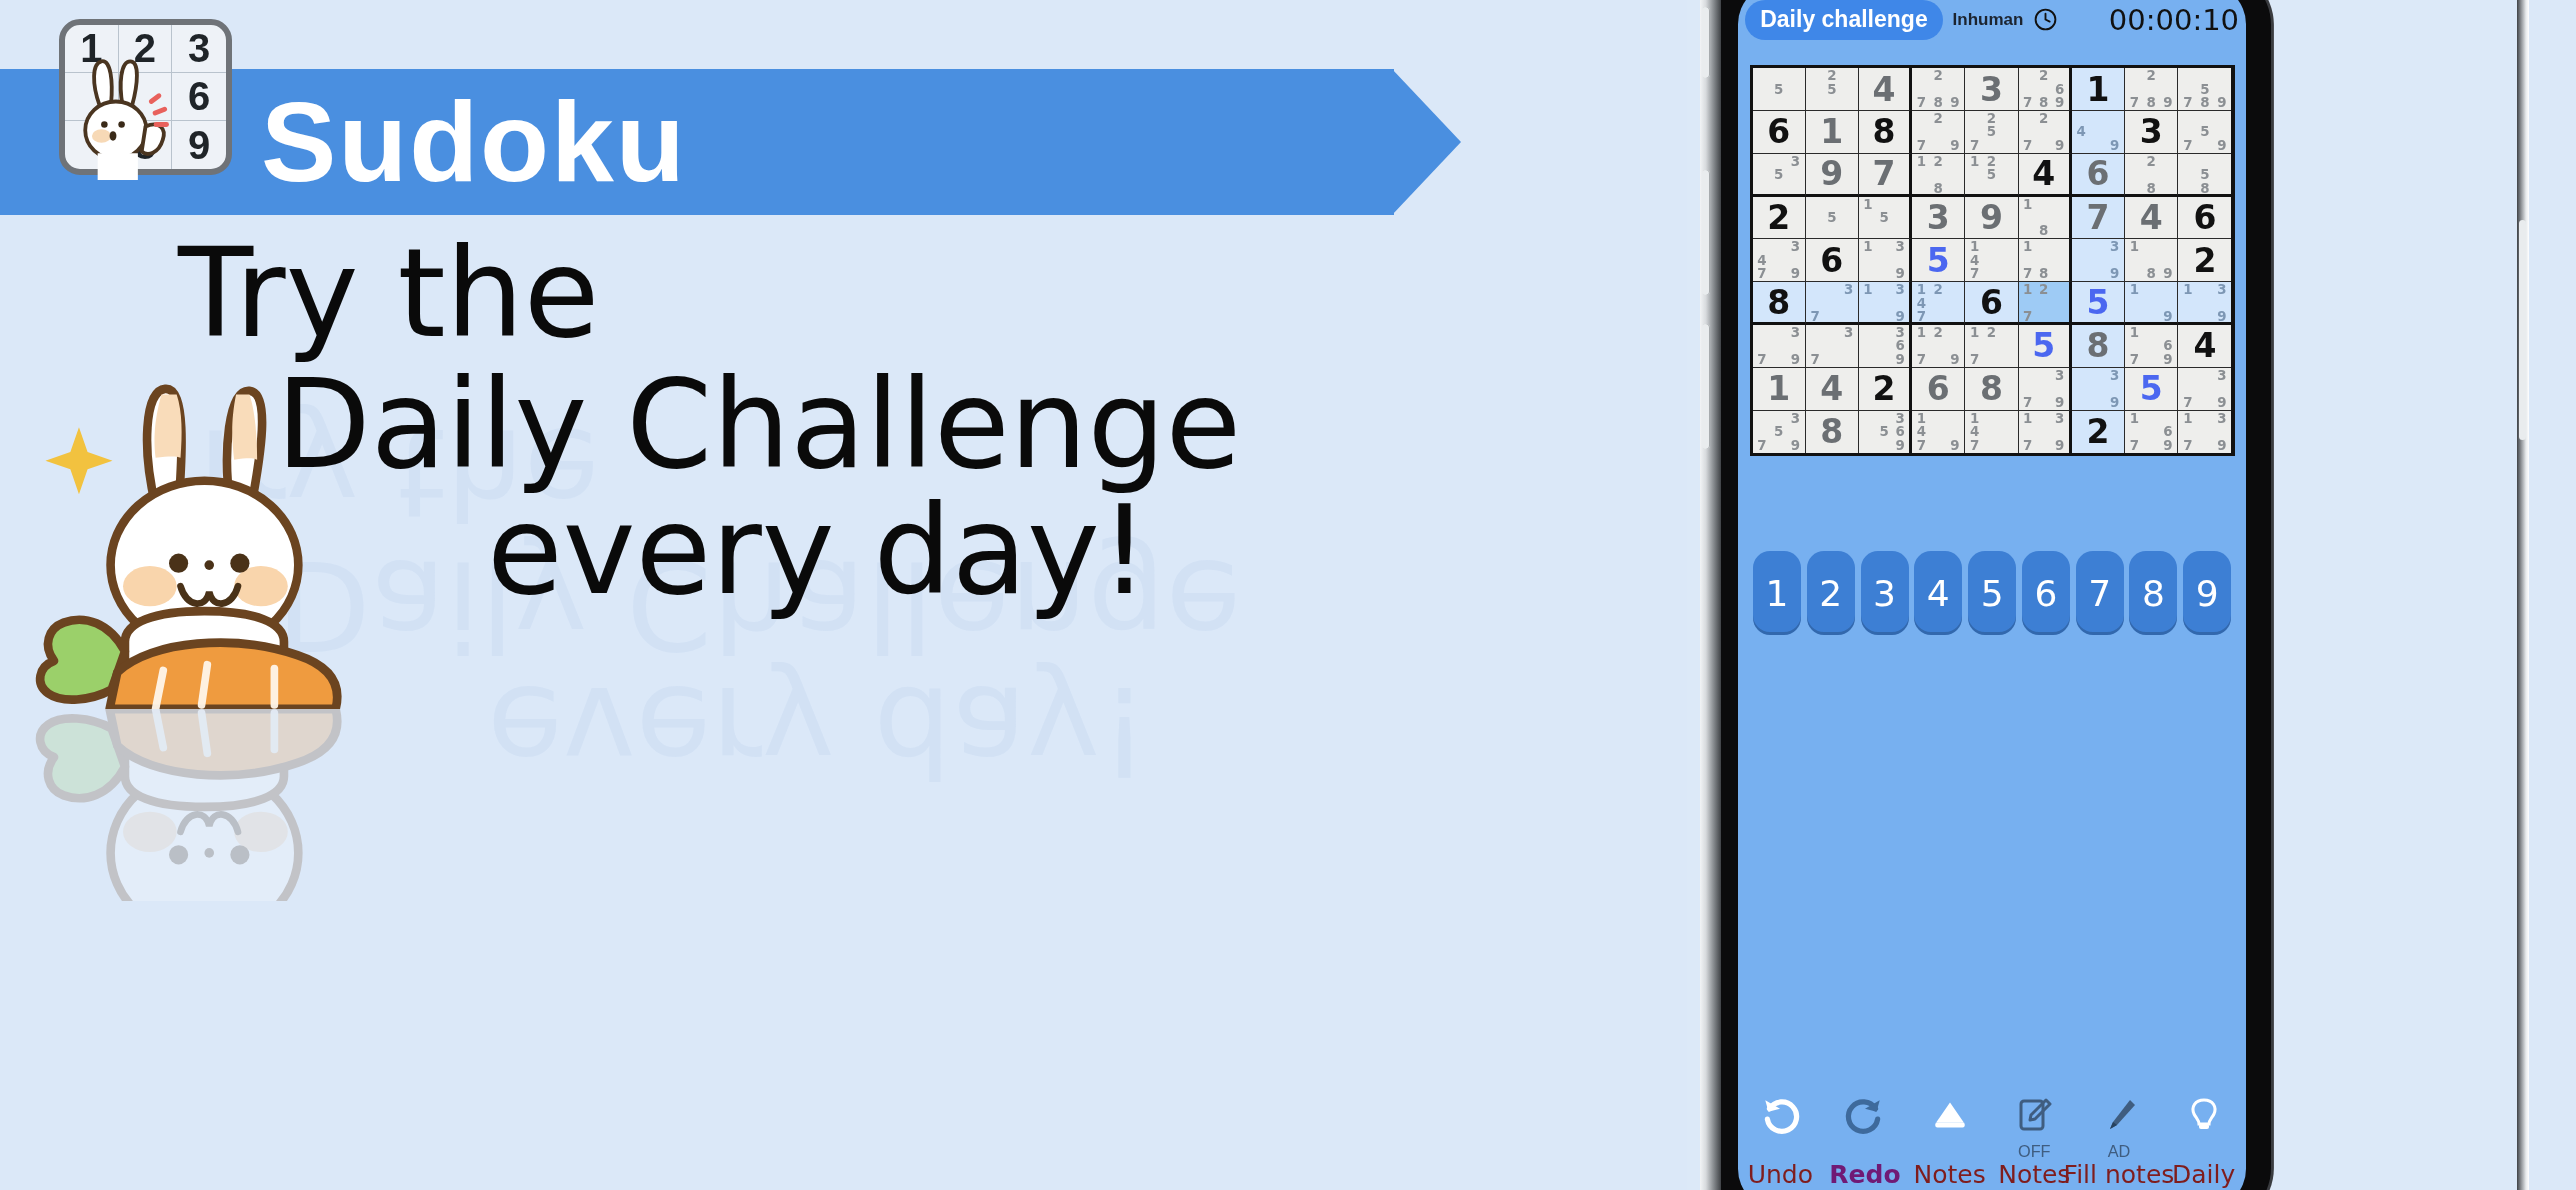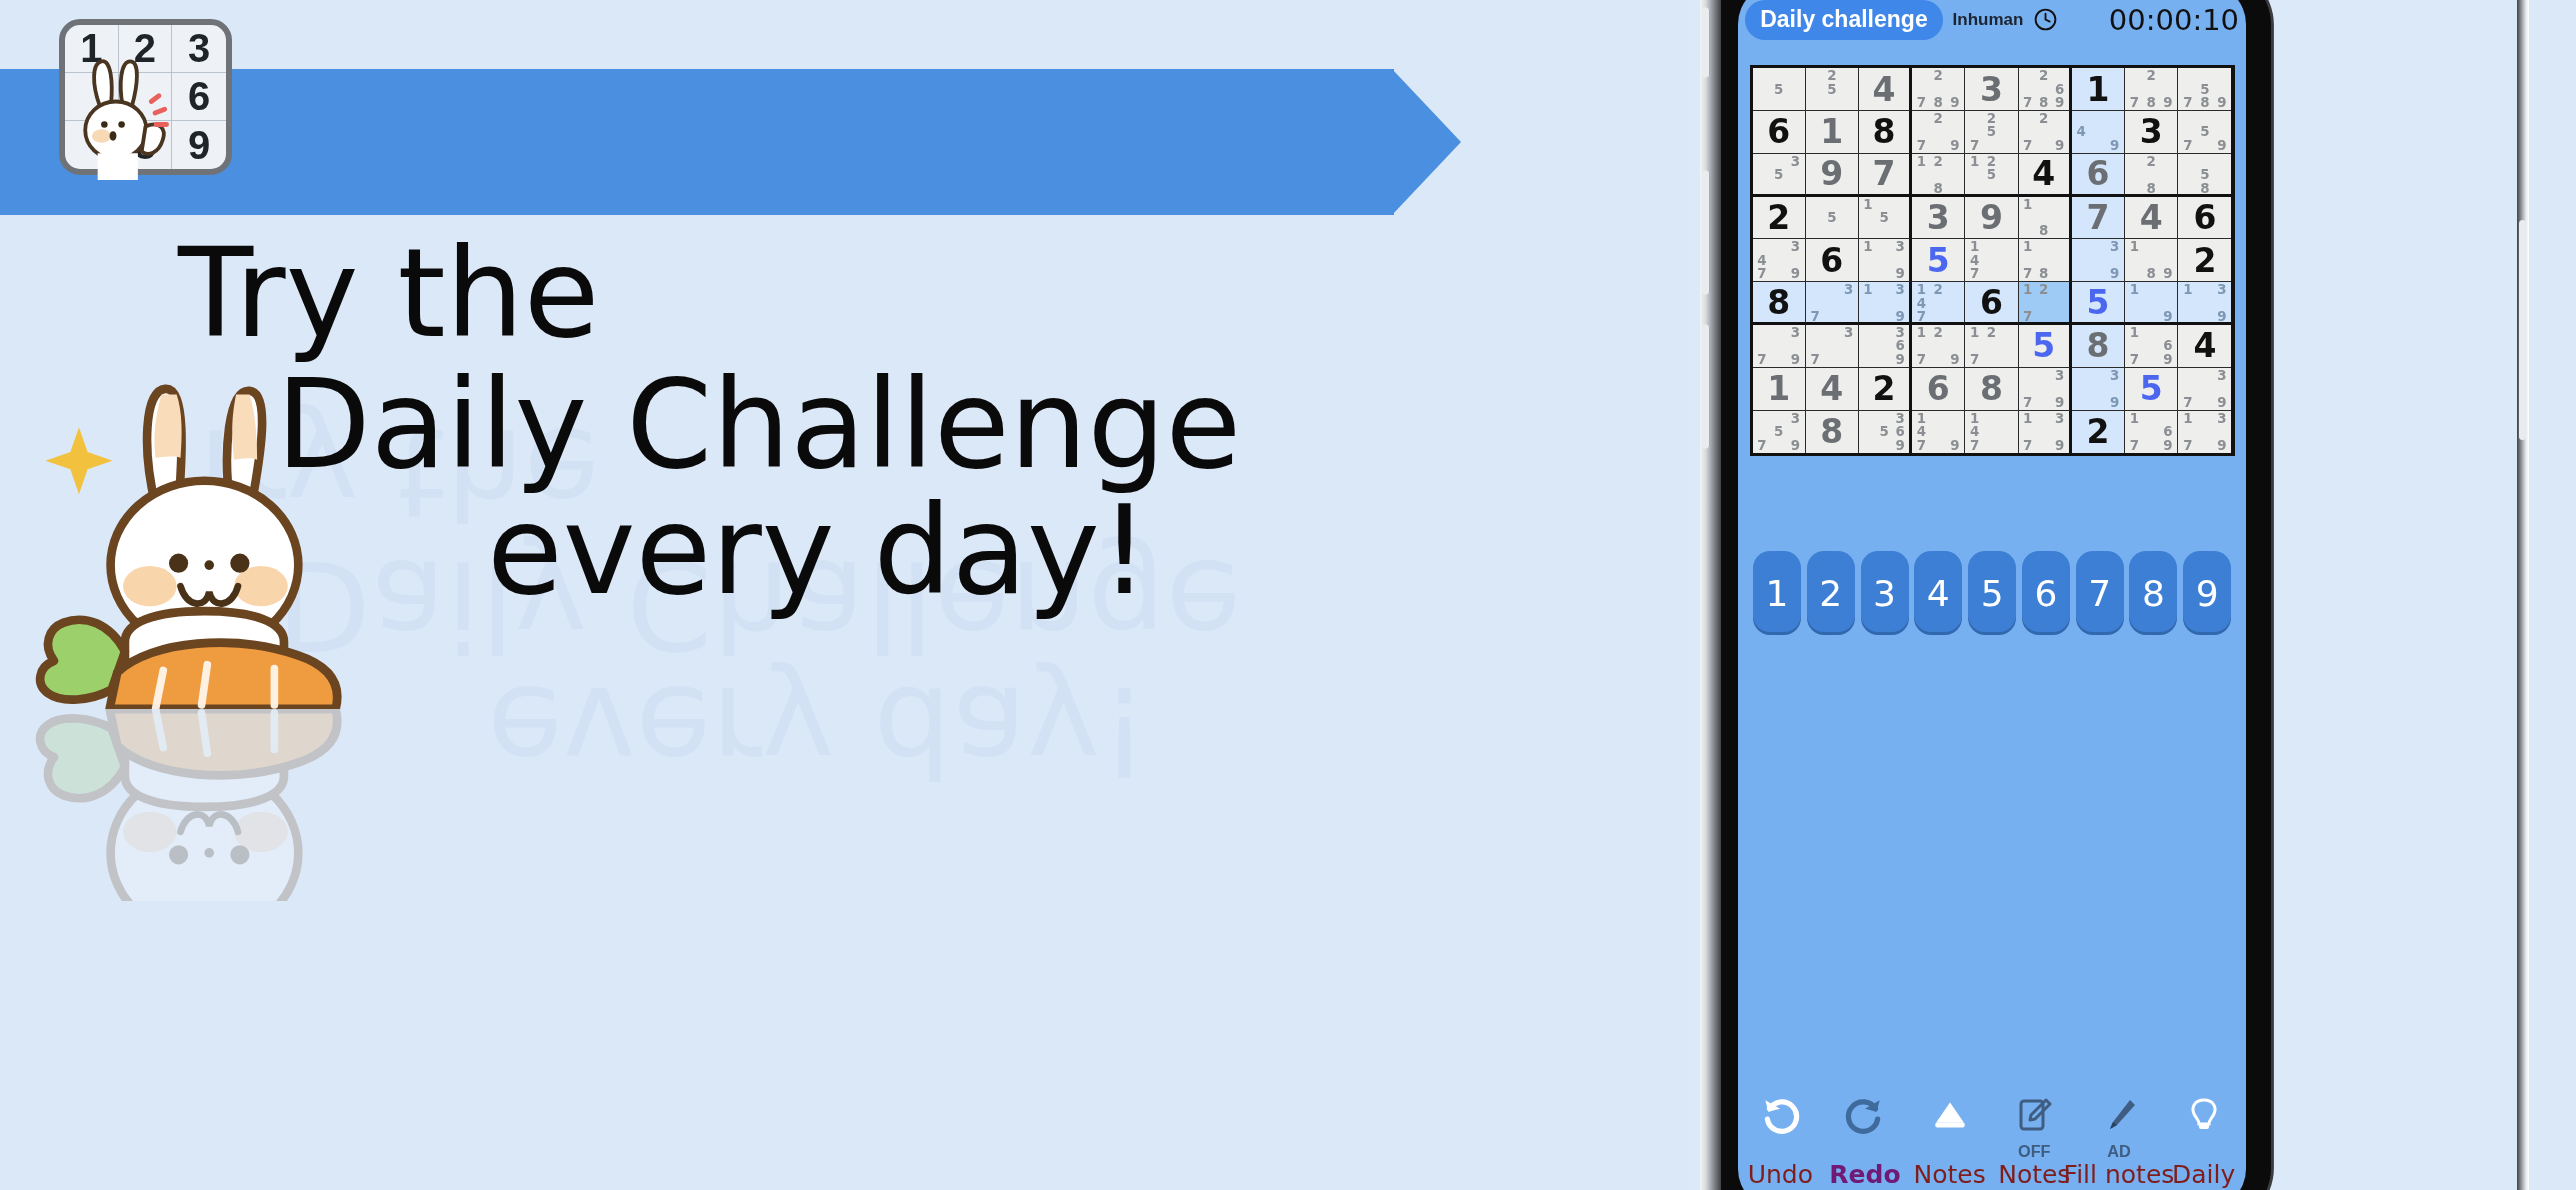--- a/index.html
+++ b/index.html
@@ -168,21 +168,21 @@
     position:absolute;left:0;top:1093px;width:508px;height:132px;
     display:flex;align-items:flex-start;justify-content:space-around;
     padding-top:11.5px;box-sizing:border-box;
   }
   .tool{
     width:79px;display:flex;flex-direction:column;align-items:center;gap:1.9px;
     position:relative;
   }
   .tool .ticon{height:52px;display:flex;align-items:center;justify-content:center;}
   .tool .tbadge{
-    font-size:16.3px;font-weight:bold;color:#3f5d80;line-height:1;height:17px;
+    font-size:16.3px;font-weight:normal;color:#3f5d80;line-height:1;height:17px;
     font-family:"Liberation Sans", sans-serif;
   }
   .tool .tlabel{
     font-size:25px;color:#7f1d1d;line-height:1;white-space:nowrap;
     font-family:"DejaVu Sans", sans-serif;
   }
   .tool.disabled .tlabel{color:#701a75;font-weight:bold;}
   
   #right-sliver{
     position:absolute;left:2519px;top:0;width:58px;height:1190px;background:#dbe8f8;
@@ -228,20 +228,21 @@
     <circle cx="43" cy="82" r="3.4" fill="#3a2a18"></circle>
     <circle cx="61" cy="82" r="3.4" fill="#3a2a18"></circle>
     <ellipse cx="52" cy="94" rx="3.6" ry="5" fill="#3a2a18"></ellipse>
     <g stroke="#e8615c" stroke-width="5" stroke-linecap="round">
       <line x1="92" y1="58" x2="100" y2="52"></line>
       <line x1="96" y1="70" x2="106" y2="66"></line>
       <line x1="97" y1="82" x2="108" y2="82"></line>
     </g>
   </svg>
 
+  <div id="banner-title">Sudoku</div>
 
   <div class="promo-reflect" id="refl-1">Try the</div>
   <div class="promo-reflect" id="refl-2">Daily Challenge</div>
   <div class="promo-reflect" id="refl-3">every day!</div>
 
   <div class="promo-line" id="promo-l1">Try the</div>
   <div class="promo-line" id="promo-l2">Daily Challenge</div>
   <div class="promo-line" id="promo-l3">every day!</div>
 
   <svg id="mascot" viewBox="0 0 380 390">

